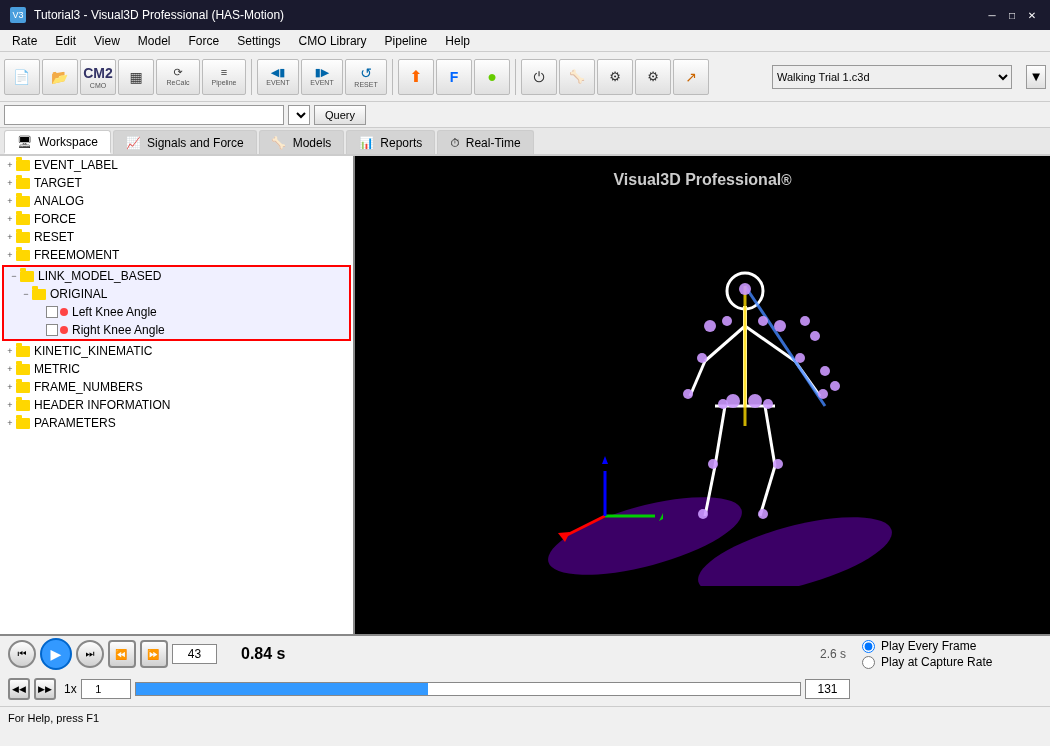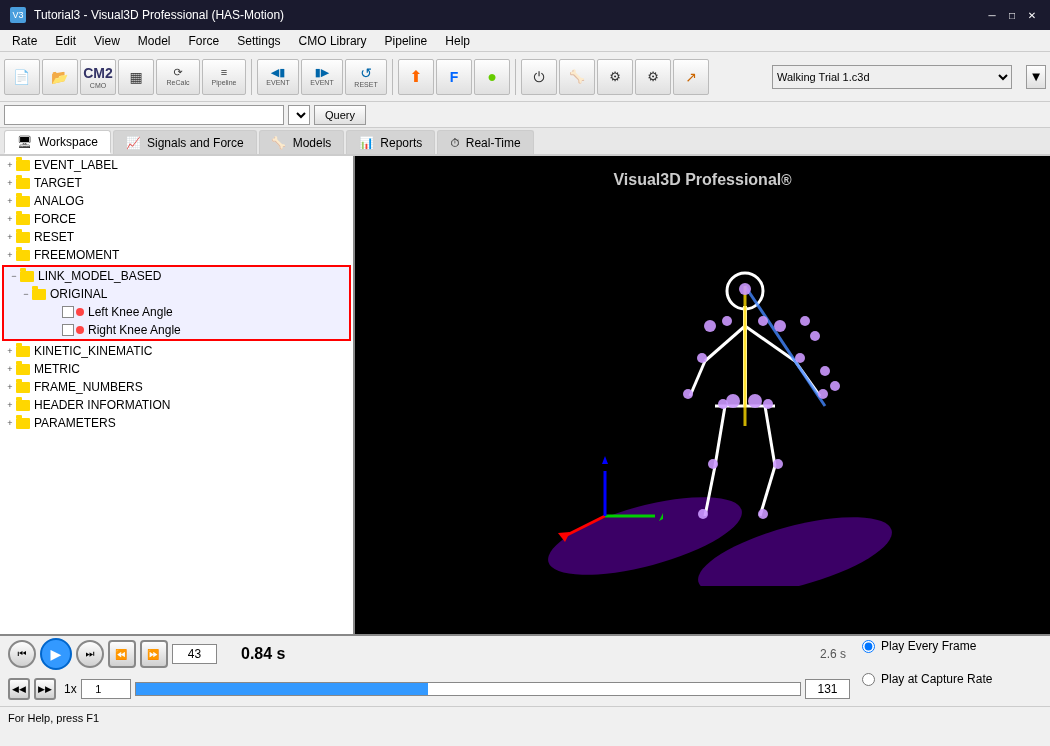--- a/index.html
+++ b/index.html
@@ -342,40 +342,39 @@
       margin-left: 8px;
       gap: 2px;
       min-width: 180px;
     }
     .radio-option {
       display: flex;
       align-items: center;
       gap: 6px;
       font-size: 12px;
       cursor: pointer;
-      margin-top: 17px;
     }
     .radio-option input[type=radio] { cursor: pointer; }
 
     
     #status-bar {
       background: #f0f0f0;
       height: 22px;
       border-top: 1px solid #ccc;
       display: flex;
       align-items: center;
       padding: 0 8px;
       font-size: 11px;
       color: #000;
     }
 
     
     .indent-0 { padding-left: 4px; }
     .indent-1 { padding-left: 16px; }
-    .indent-3 { padding-left: 44px; }
+    .indent-3 { padding-left: 28px; }
   </style>
 </head>
 <body>
 
 <div id="title-bar">
   <div class="title-text">
     <div class="title-icon">V3</div>
     <span>Tutorial3 - Visual3D Professional (HAS-Motion)</span>
   </div>
   <div class="window-controls">

